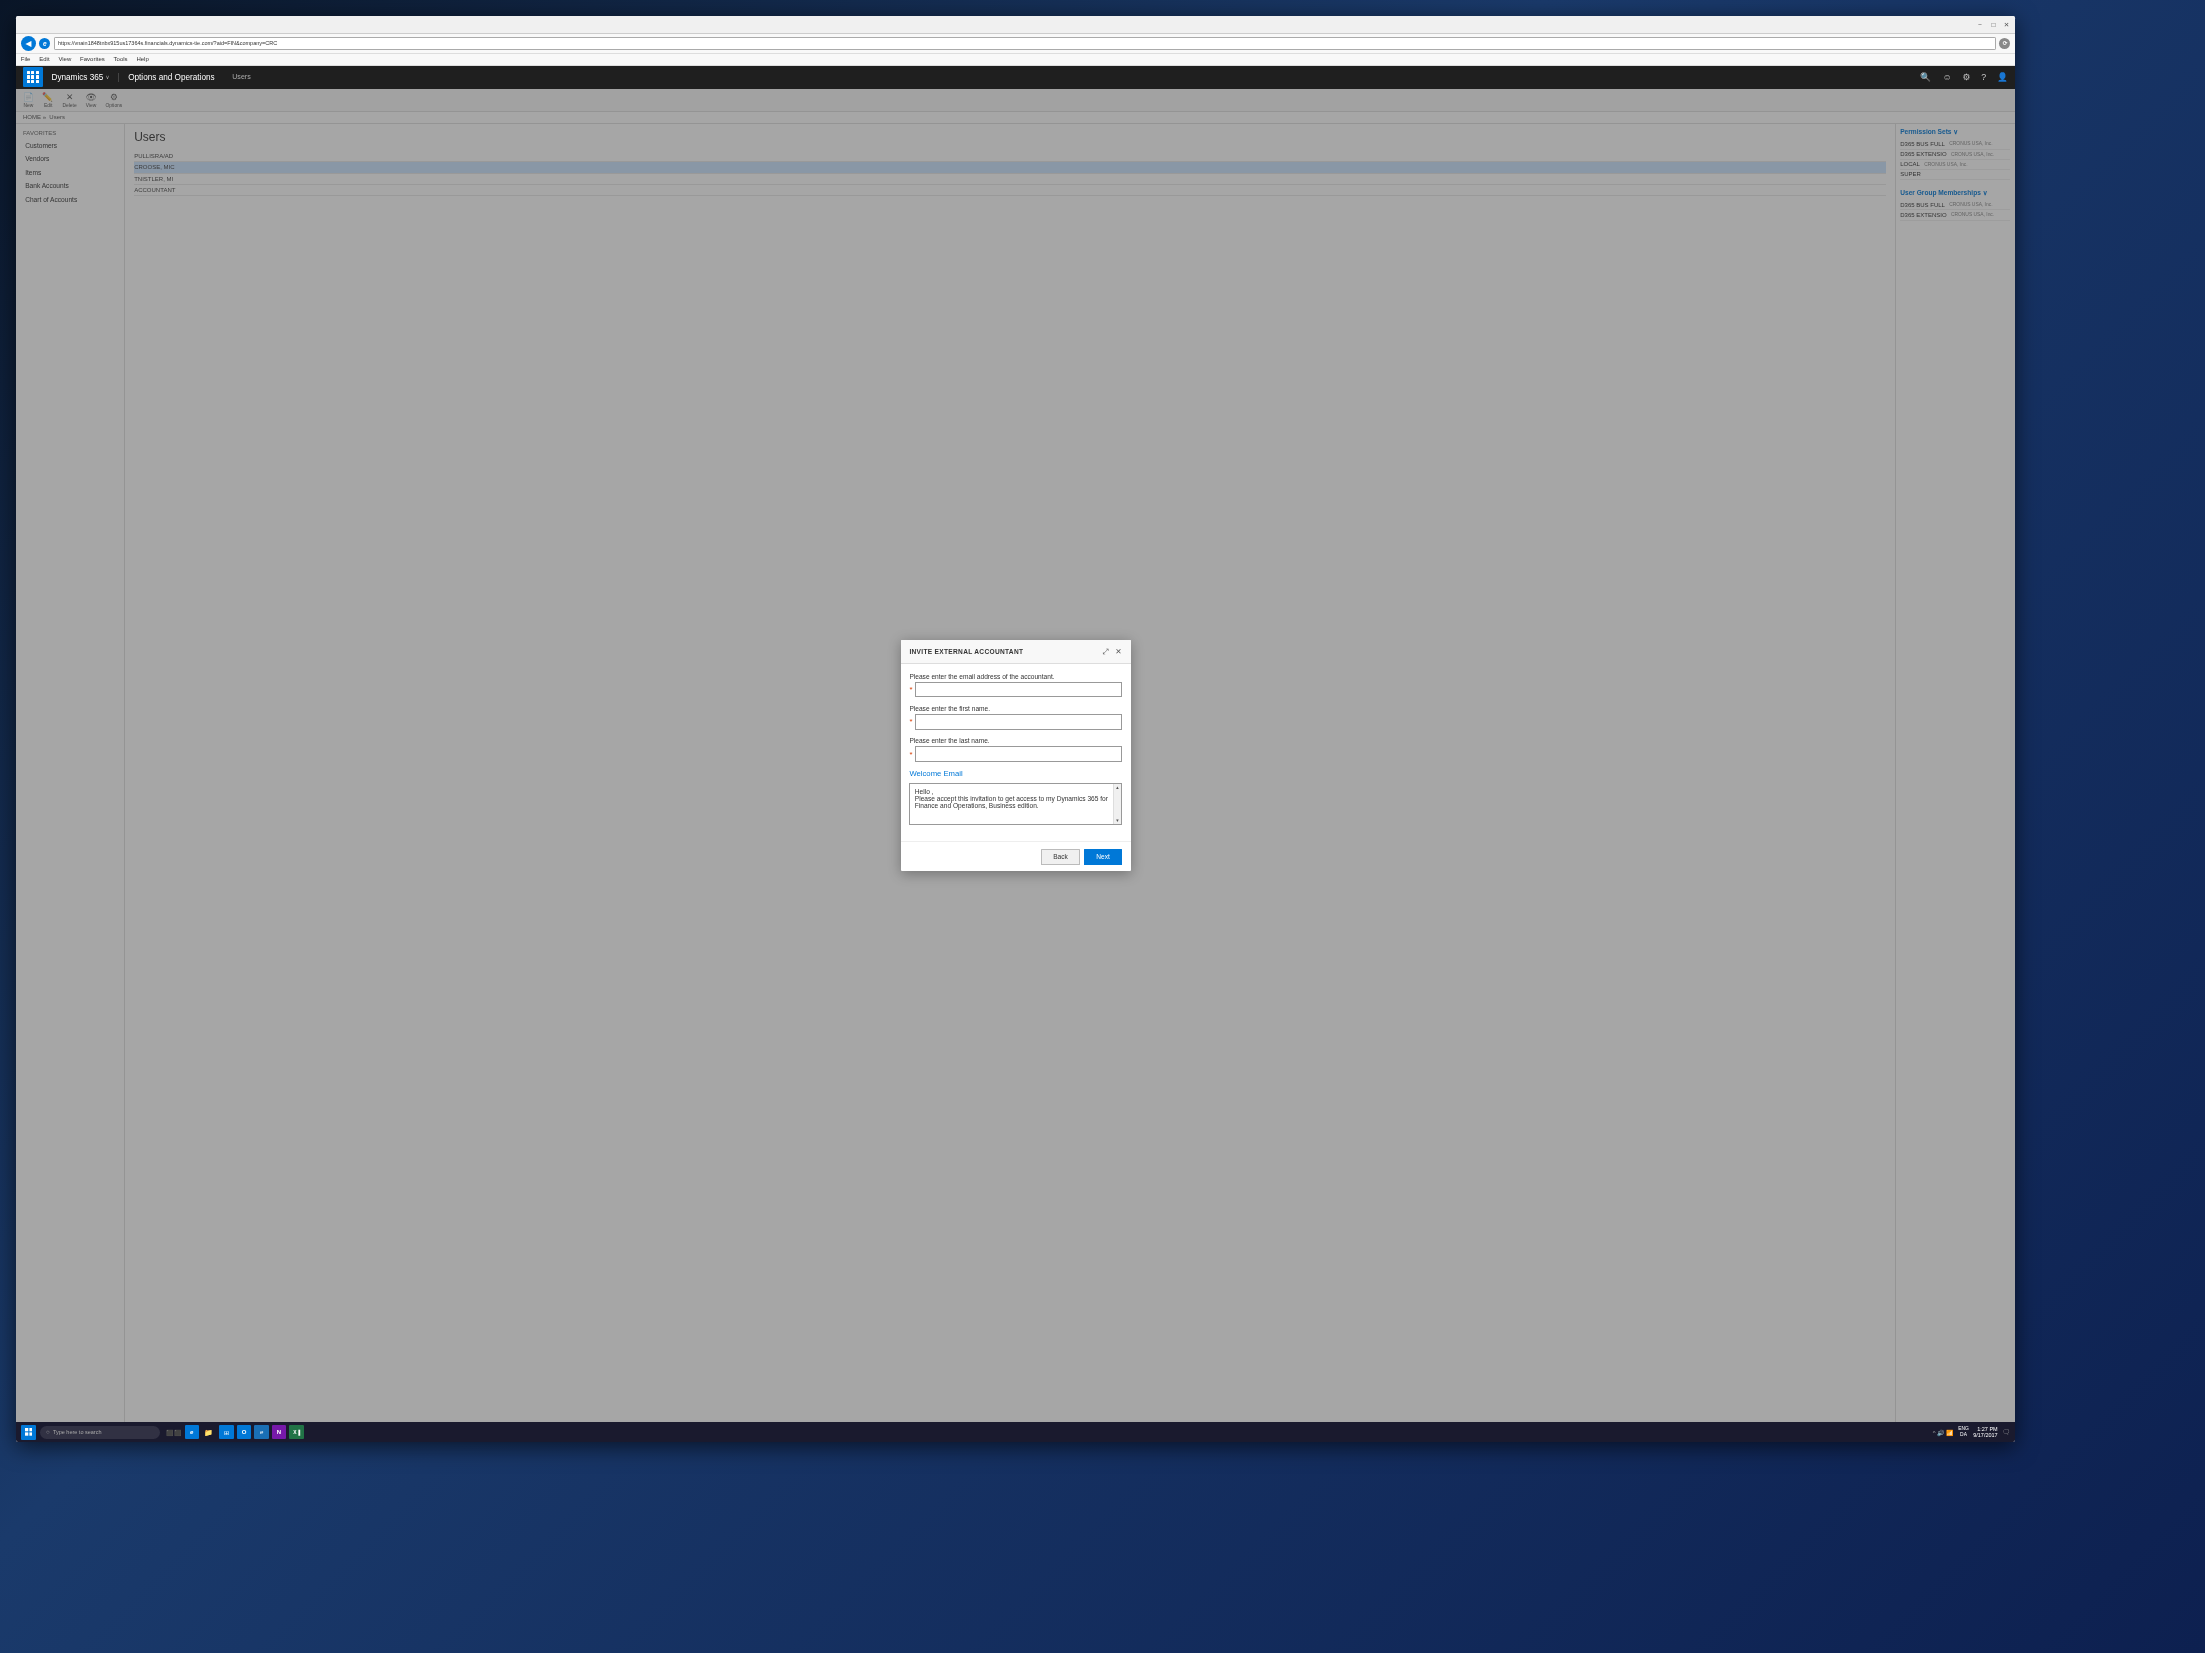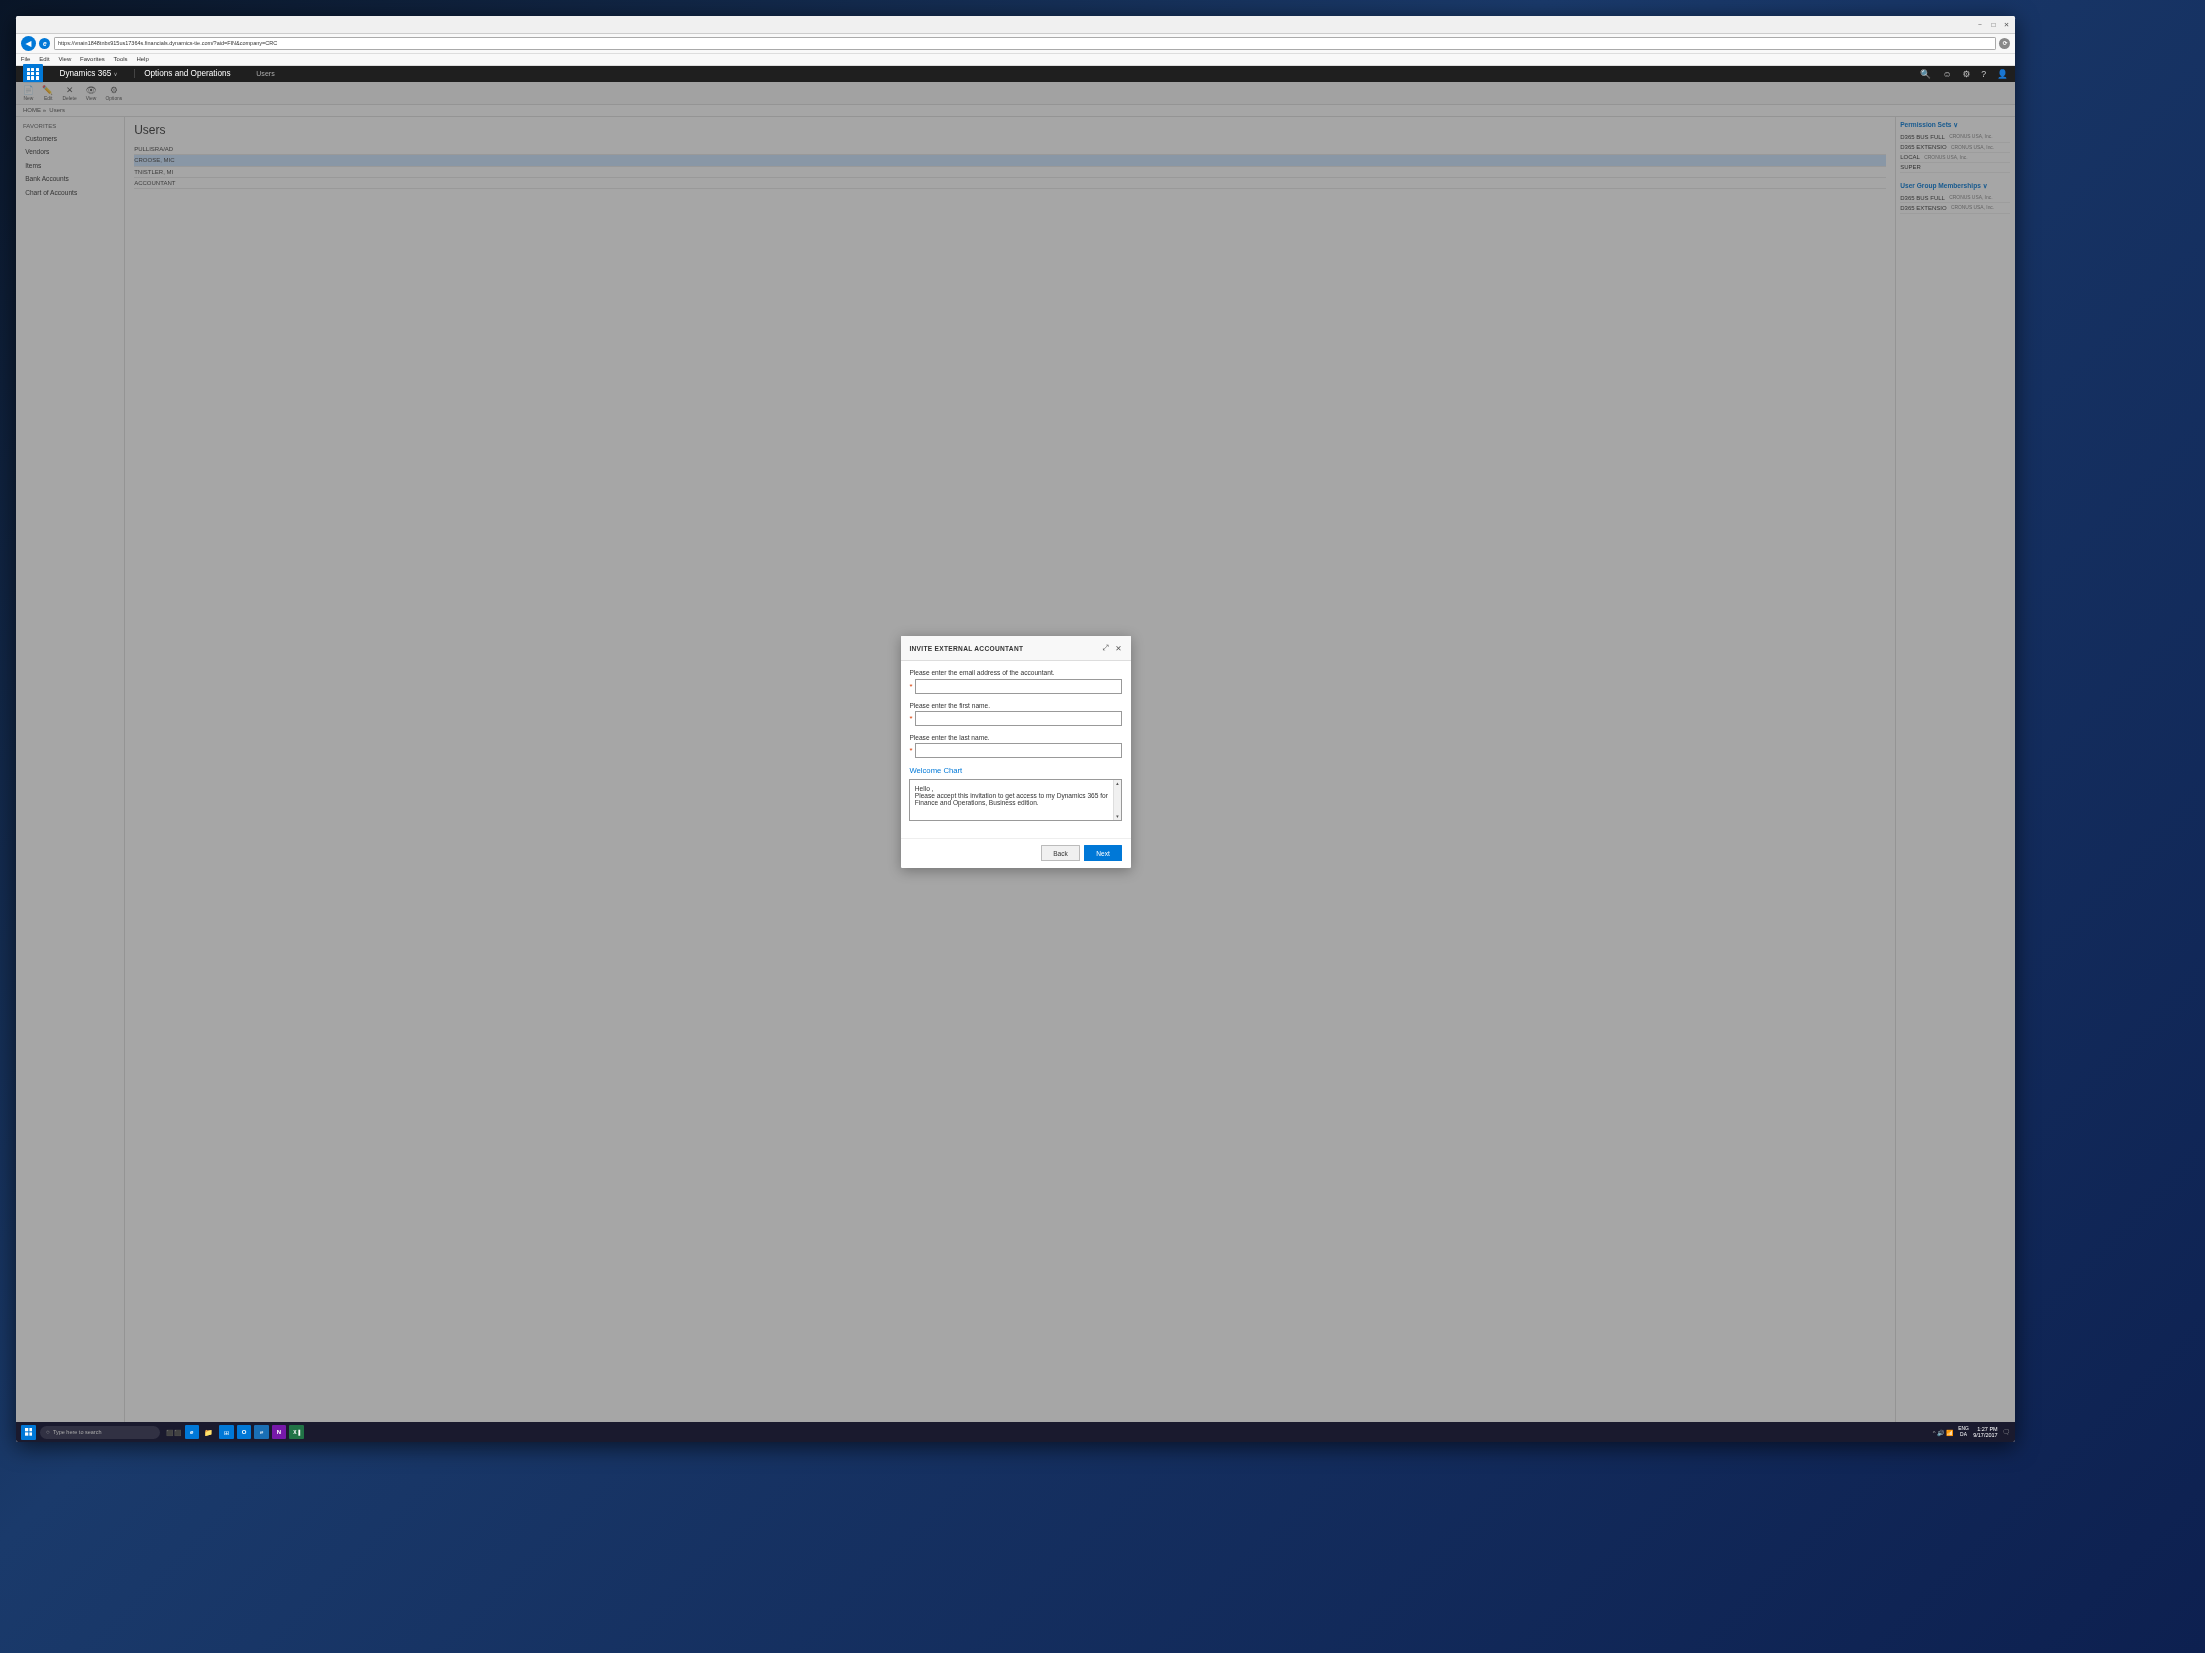--- a/index.html
+++ b/index.html
@@ -119,25 +119,25 @@
     }
     .menu-item {
       font-size: 6px;
       color: #333;
       cursor: pointer;
     }
 
     
     .nav-bar {
       background: #1f1f1f;
-      height: 16px;
+      height: 23px;
       display: flex;
       align-items: center;
       padding: 0 6.6px;
-      gap: 8px;
+      gap: 0;
       flex-shrink: 0;
     }
     .nav-grid-icon {
       width: 19.7px;
       height: 19.7px;
       background: #0078d7;
       display: flex;
       align-items: center;
       justify-content: center;
       cursor: pointer;
@@ -720,21 +720,21 @@
 
             <div class="form-group">
               <div class="form-label">Please enter the last name.</div>
               <div class="form-row">
                 <span class="required-star">*</span>
                 <input class="form-input" type="text" style="">
               </div>
             </div>
 
             <div class="form-group">
-              <div class="welcome-email-title">Welcome Chart</div>
+              <div class="welcome-email-title">Welcome Email</div>
               <div class="welcome-email-box">
                 <textarea class="welcome-email-textarea" style="width: calc(100% - 7.7px);">Hello ,
 Please accept this invitation to get access to my Dynamics 365 for Finance and Operations, Business edition.</textarea>
                 <div class="email-scrollbar">
                   <span class="scroll-btn">▲</span>
                   <span class="scroll-btn">▼</span>
                 </div>
               </div>
             </div>
 

